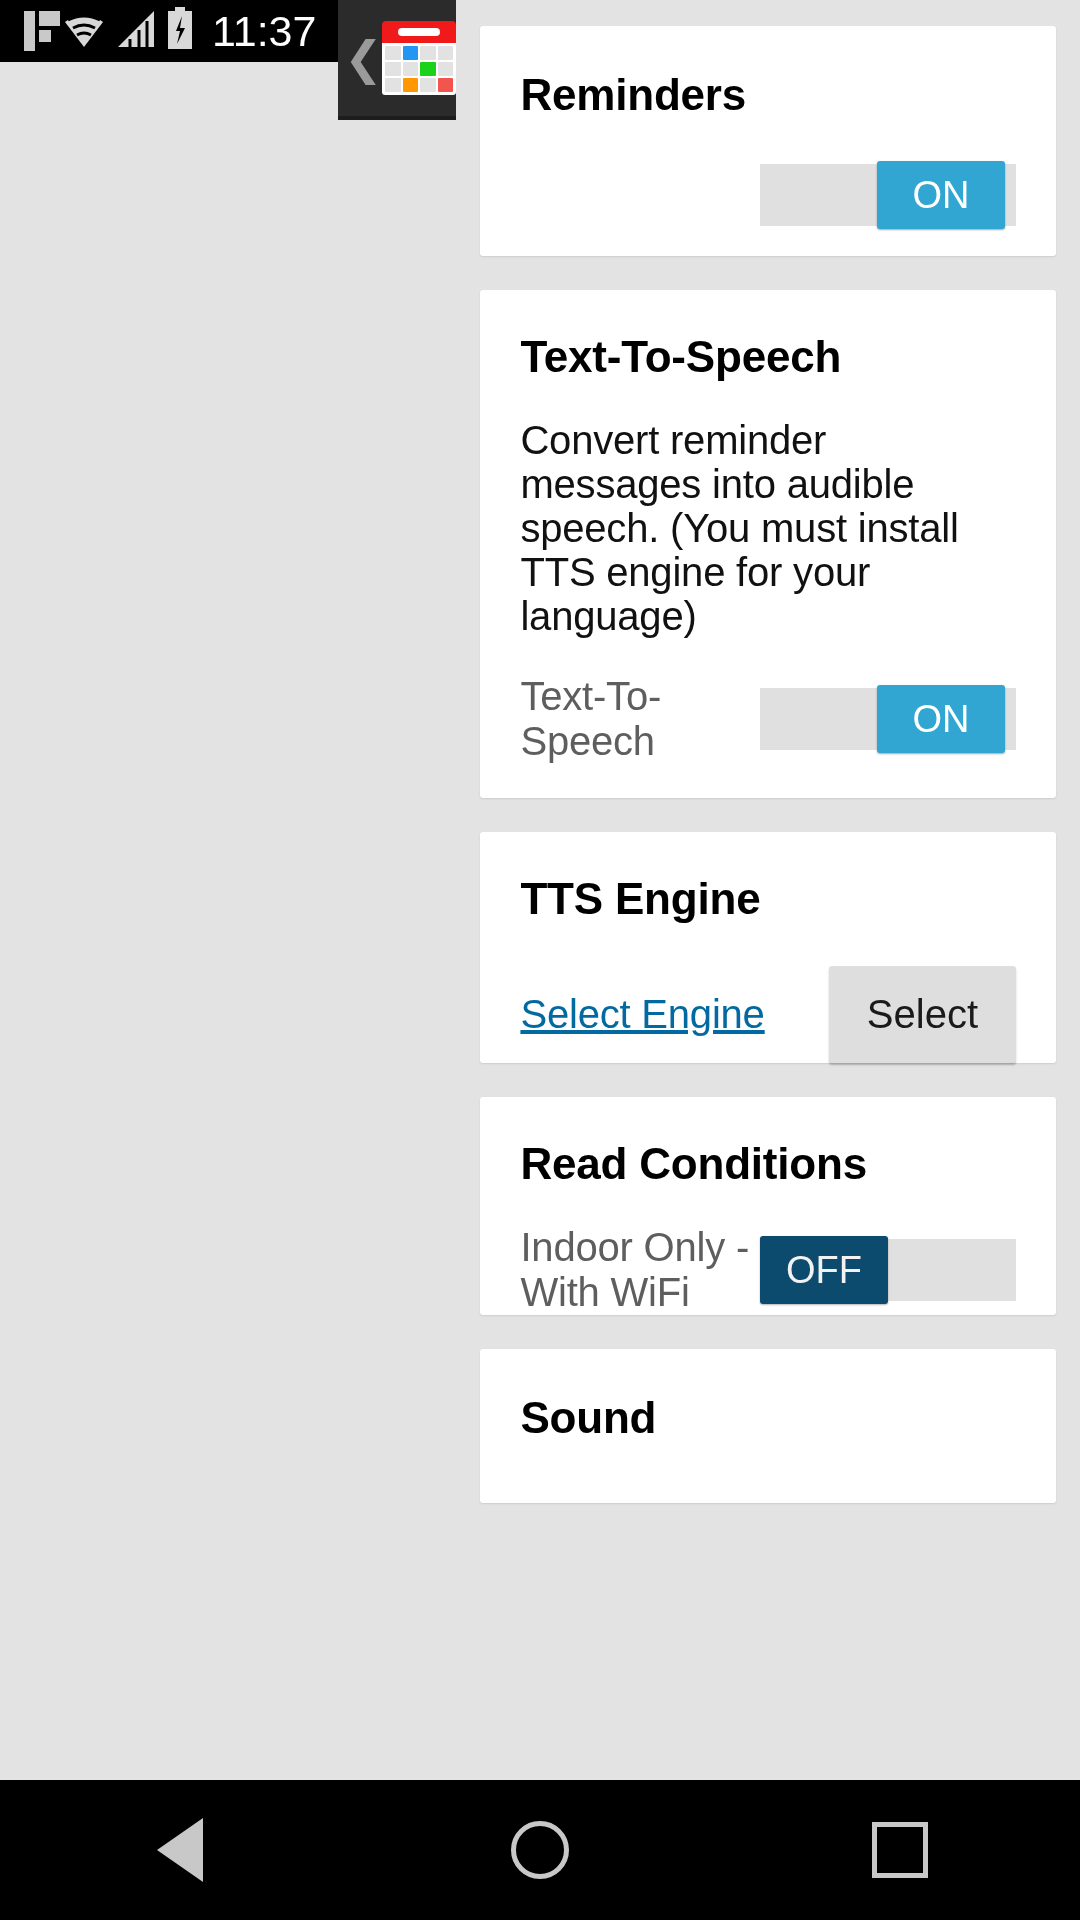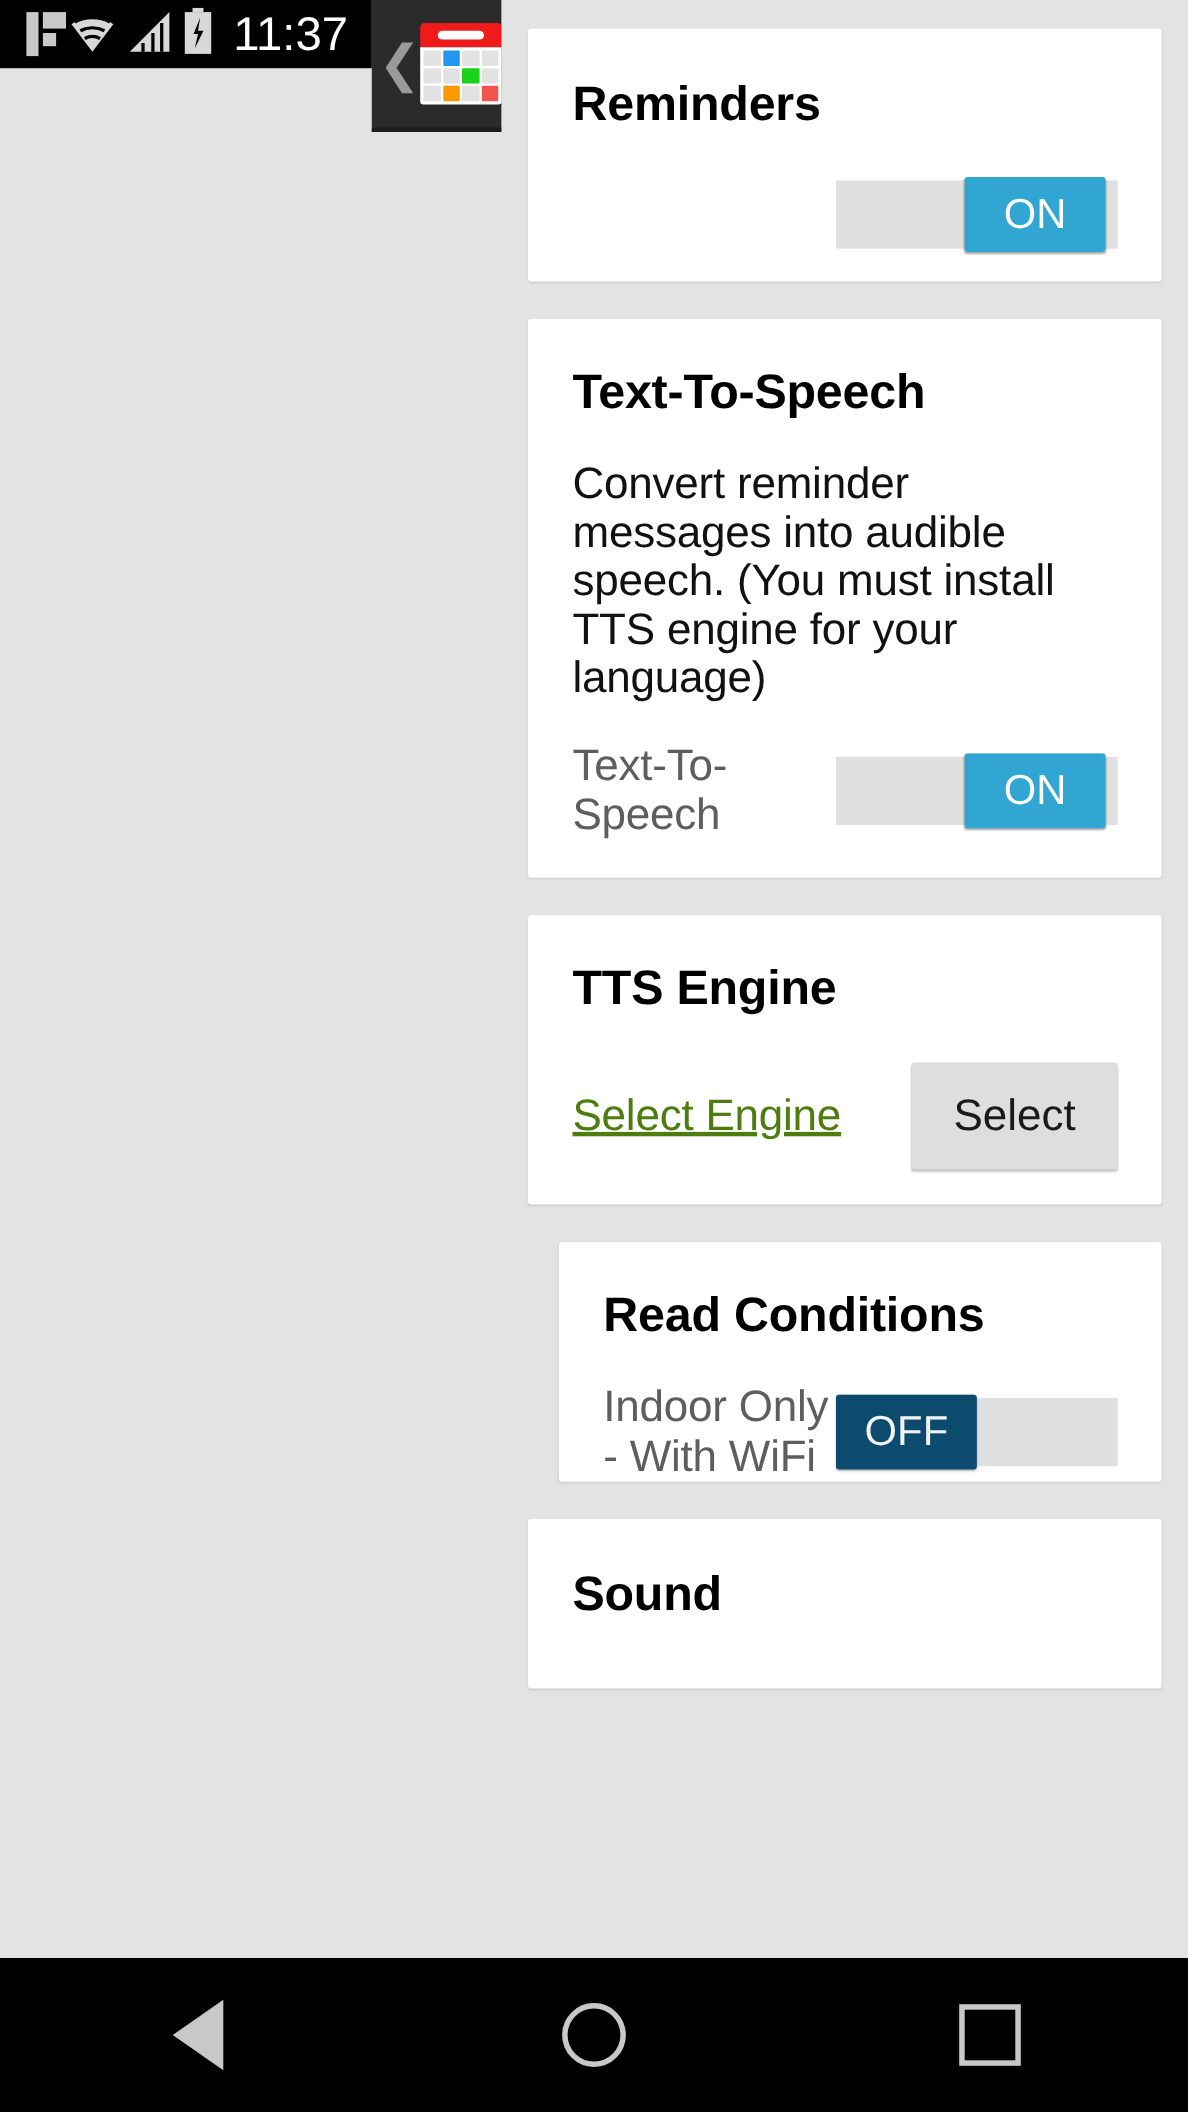--- a/index.html
+++ b/index.html
@@ -214,21 +214,21 @@
     font-size: 40px;
     color: #1a1a1a;
     padding: 26px 38px;
     font-family: "Liberation Sans", sans-serif;
     box-shadow: 0 2px 2px rgba(0,0,0,0.22);
     white-space: nowrap;
   }
 
   .link-text {
     font-size: 40px;
-    color: #4d7c0f;
+    color: #0369a1;
     text-decoration: underline;
     letter-spacing: -0.2px;
   }
 
   
   .nav-bar {
     height: 140px;
     background: #000000;
     display: flex;
     align-items: center;
@@ -344,29 +344,29 @@
       <div class="card-title">Text-To-Speech</div>
       <div class="card-body-text" style="margin-top:36px;">Convert reminder messages into audible speech. (You must install TTS engine for your language)</div>
       <div class="row" style="margin-top:36px;">
         <div class="row-label">Text-To-Speech</div>
         <div class="switch on">
           <div class="thumb">ON</div>
         </div>
       </div>
     </div>
 
-    <div class="card" style="padding-top:42px; padding-bottom:32px;">
+    <div class="card" style="padding-top:42px; ">
       <div class="card-title">TTS Engine</div>
       <div class="row" style="margin-top:42px;">
         <div class="link-text">Select Engine</div>
         <button class="btn">Select</button>
       </div>
     </div>
 
-    <div class="card" style="padding-top:42px; margin-left:28px;">
+    <div class="card" style="padding-top:42px; ">
       <div class="card-title">Read Conditions</div>
       <div class="row" style="margin-top:36px;">
         <div class="row-label">Indoor Only - With WiFi</div>
         <div class="switch off">
           <div class="thumb">OFF</div>
         </div>
       </div>
     </div>
 
     <div class="card" style="padding-top:44px; padding-bottom:60px; margin-bottom:0;">

